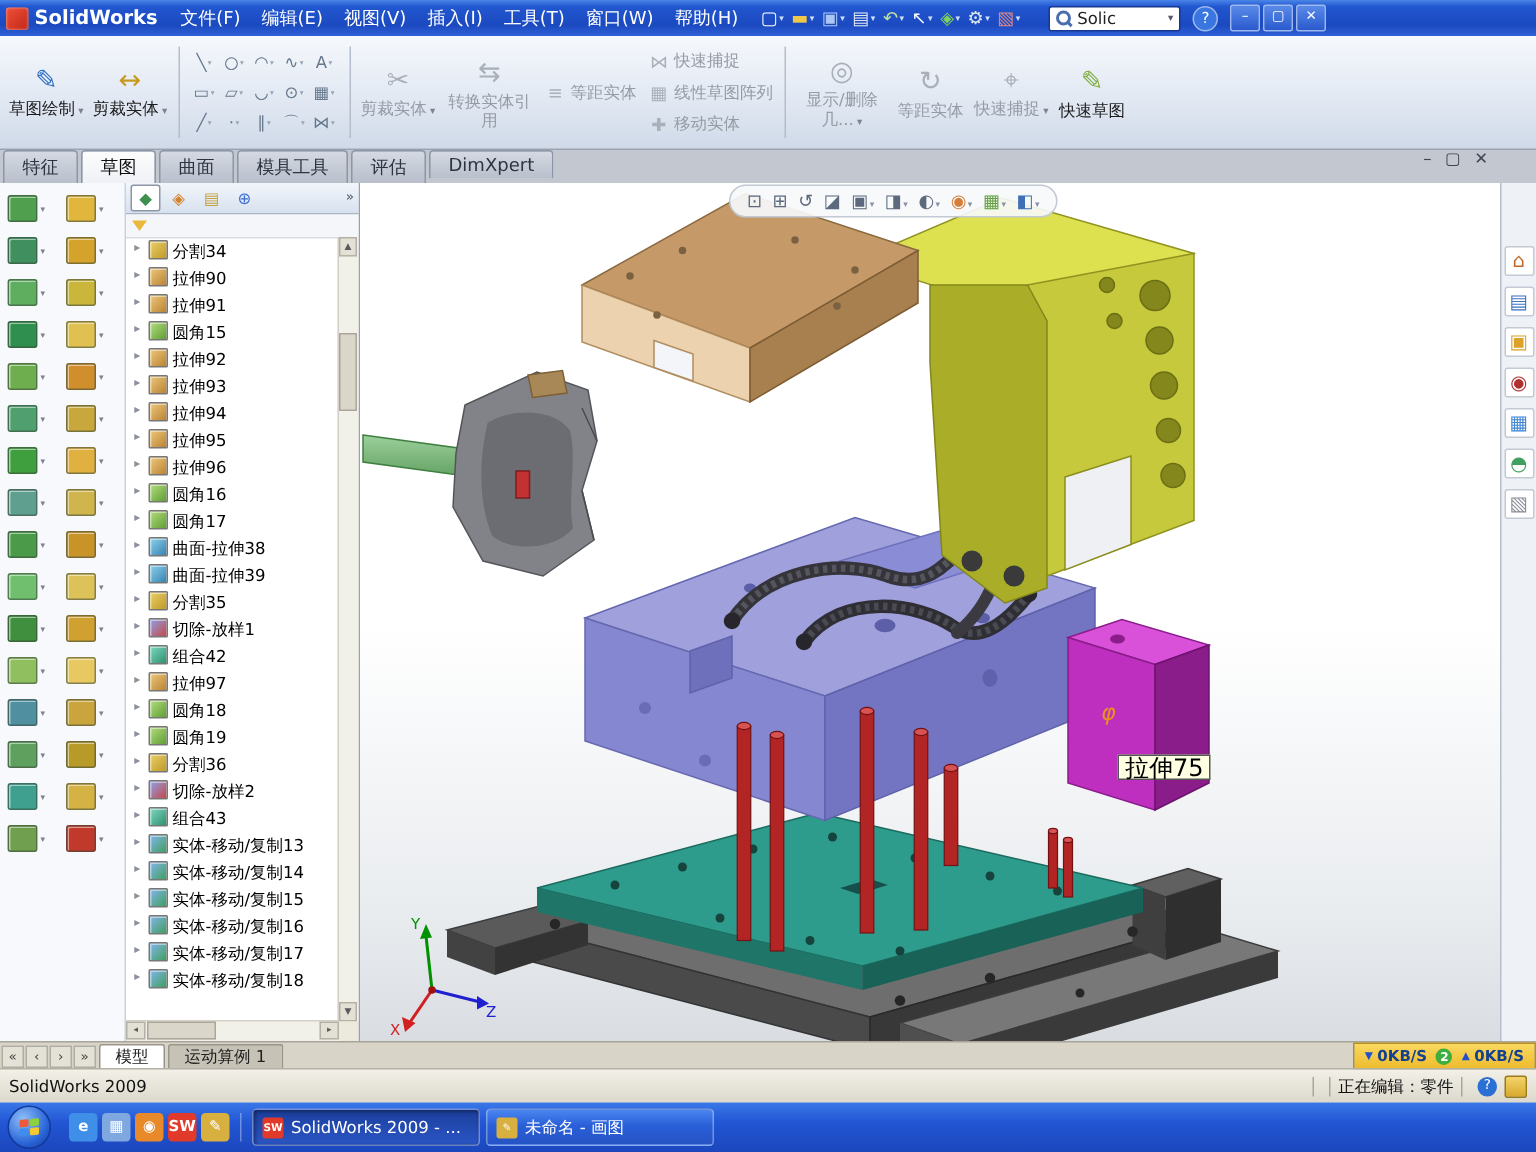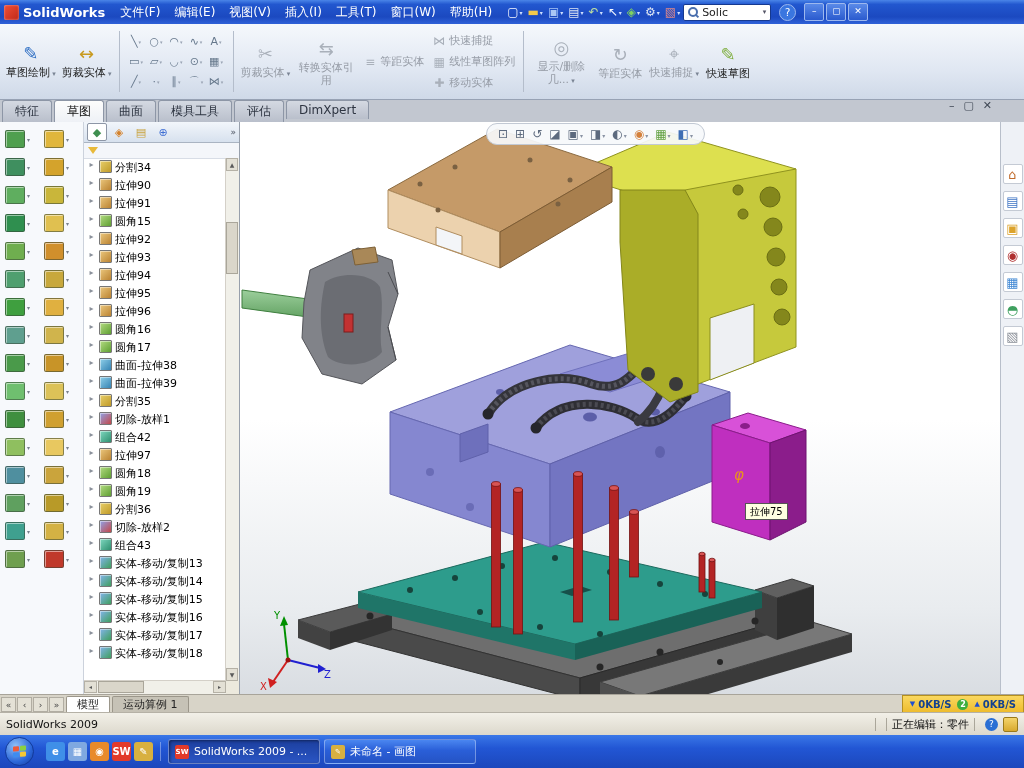--- a/index.html
+++ b/index.html
@@ -8,21 +8,21 @@
 
   
   .titlebar{position:absolute;top:0;left:0;width:100%;height:24px;background:linear-gradient(180deg,#4a85e8 0%,#2257cf 18%,#1b49c0 70%,#2f62d8 100%);display:flex;align-items:center;color:#fff;padding:0 4px;box-sizing:border-box;z-index:5}
   .applogo{width:15px;height:15px;background:linear-gradient(135deg,#f05038,#c02818);border-radius:2px;margin-right:4px;flex:none;box-shadow:inset 0 0 2px rgba(255,255,255,.6)}
   .apptitle{font-weight:bold;font-size:13px;margin-right:8px;white-space:nowrap}
   .menu-item{font-size:12px;padding:17px 7px;white-space:nowrap;cursor:default}
   .stdicons{display:flex;align-items:center;margin-left:6px;gap:1px}
   .std-icon{display:flex;align-items:center;height:18px;padding:0 2px;border-radius:2px}
   .std-icon .g{font-size:12px;line-height:1;color:var(--c,#fff)}
   .std-icon::after{content:"▾";font-size:6px;color:#cfe0ff;margin-left:1px}
-  .searchbox{margin-left:1px;background:#fff;border:1px solid #16398f;border-radius:2px;height:17px;display:flex;align-items:center;padding:0 4px;gap:4px;color:#222;font-size:11px;width:88px;box-sizing:border-box}
+  .searchbox{margin-left:17px;background:#fff;border:1px solid #16398f;border-radius:2px;height:17px;display:flex;align-items:center;padding:0 4px;gap:4px;color:#222;font-size:11px;width:88px;box-sizing:border-box}
   .mag{width:6px;height:6px;border:2px solid #4a6fae;border-radius:50%;position:relative;flex:none}
   .mag::after{content:"";position:absolute;width:4px;height:2px;background:#4a6fae;transform:rotate(45deg);left:5px;top:6px}
   .searchbox::after{content:"▾";font-size:7px;color:#556;margin-left:auto}
   .tb-help{width:15px;height:15px;border-radius:50%;background:#3a76e0;border:1px solid #9db8ee;font-size:10px;text-align:center;line-height:15px;margin-left:8px;flex:none}
   .winctl{display:flex;gap:2px;margin-left:8px}
   .winbtn{width:18px;height:16px;border-radius:2px;border:1px solid #9db8ee;background:linear-gradient(#5a8ae8,#2a5ace);font-size:9px;line-height:15px;text-align:center;color:#fff}
 
   
   .ribbon{position:absolute;top:24px;left:0;width:100%;height:76px;background:linear-gradient(#f5f8fc,#e0e7f2 62%,#cfd9e8);border-bottom:1px solid #97a2b4;display:flex;align-items:stretch;padding:3px 4px;box-sizing:border-box;gap:2px;z-index:1}
   .rbig{display:flex;flex-direction:column;align-items:center;justify-content:center;min-width:46px;max-width:60px;padding:1px 2px;text-align:center}
@@ -85,21 +85,21 @@
   .harr{position:absolute;top:0;width:13px;height:12px;background:#e3e0d5;border:1px solid #b5b1a6;box-sizing:border-box;font-size:6px;text-align:center;line-height:10px;color:#5a5a5a}
   .harr.l{left:0}.harr.l::after{content:"◂"}
   .harr.r{right:0}.harr.r::after{content:"▸"}
   .hthumb{position:absolute;left:14px;top:0;width:46px;height:12px;background:#dad6ca;border:1px solid #aaa69a;box-sizing:border-box}
   .scorner{position:absolute;right:0;bottom:0;width:13px;height:13px;background:#ece9dd}
 
   .viewport{position:absolute;left:240px;top:0;width:760px;height:100%;background:linear-gradient(#ffffff 52%,#e9ecef 85%,#d9dde2);overflow:hidden}
   .hud{position:absolute;left:246px;top:1px;height:22px;background:rgba(246,248,251,.92);border:1px solid #c2c9d4;border-radius:11px;display:flex;align-items:center;gap:7px;padding:0 11px;box-sizing:border-box}
   .hudi{font-size:12px;line-height:1;color:var(--c,#5d6a7e)}
   .hudi[data-arrow="true"]::after{content:"▾";font-size:6px;color:#8a93a4;margin-left:1px}
-  .tooltip{position:absolute;left:505px;top:381px;background:#ffffe1;border:1px solid #555;font-size:10px;line-height:15px;padding:0 4px;color:#000;white-space:nowrap}
+  .tooltip{position:absolute;left:505px;top:381px;background:#ffffe1;border:1px solid #555;font-size:16px;line-height:15px;padding:0 4px;color:#000;white-space:nowrap}
 
   .rightstrip{position:absolute;left:1000px;top:0;width:24px;height:100%;background:#eef1f6;border-left:1px solid #b8bfca;display:flex;flex-direction:column;align-items:center;padding-top:42px;gap:7px;box-sizing:border-box}
   .rpicon{width:18px;height:18px;display:flex;align-items:center;justify-content:center;font-size:13px;color:var(--c,#667);background:#fff;border:1px solid #c4cad4;border-radius:2px;flex:none}
 
   
   .doctabs{position:absolute;top:694px;left:0;width:1024px;height:18px;background:#d8d4c8;border-top:1px solid #a8a49a;display:flex;align-items:flex-end;box-sizing:border-box}
   .dnav{width:15px;height:15px;font-size:9px;text-align:center;line-height:14px;background:#e4e1d6;border:1px solid #b1ada2;color:#444;margin-left:1px;box-sizing:border-box}
   .dtab{font-size:11px;padding:0 10px;border:1px solid #9b968a;border-bottom:none;background:#c6c2b6;margin-left:2px;border-radius:2px 2px 0 0;color:#222;height:16px;line-height:16px;box-sizing:border-box;white-space:nowrap}
   .dtab[data-active="true"]{background:#fff}
   .netmon{position:absolute;right:0;top:0;height:18px;display:flex;align-items:center;background:linear-gradient(#fad860,#eebc2e);border:1px solid #b5901f;box-sizing:border-box;padding:0 7px;gap:3px;font-size:10px;color:#13418f;font-weight:bold}

